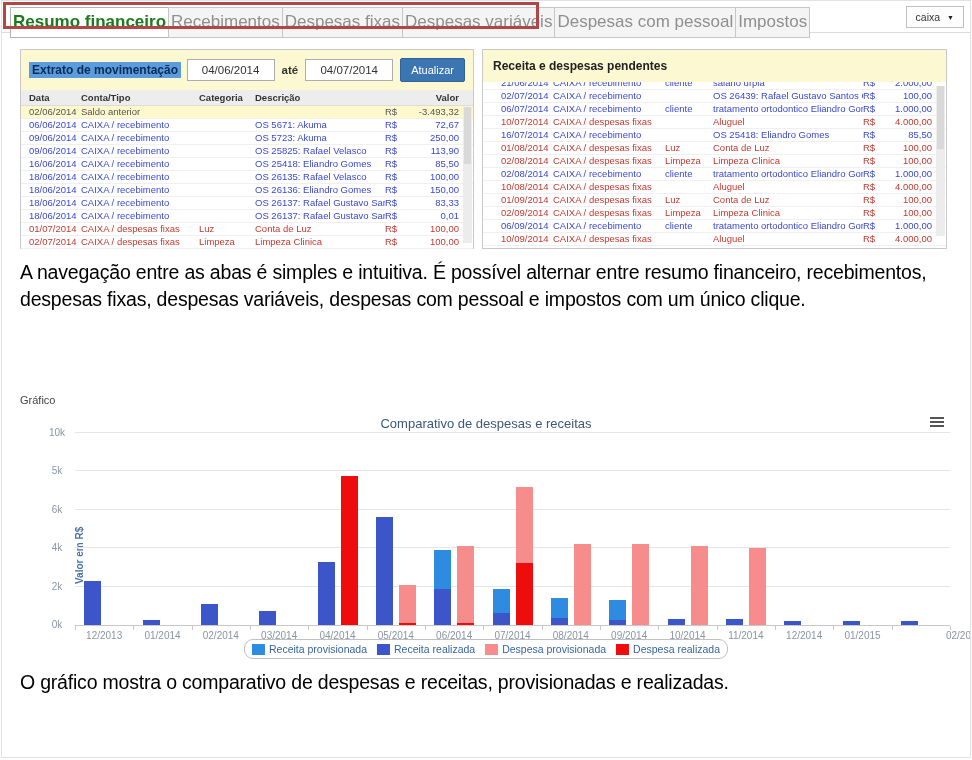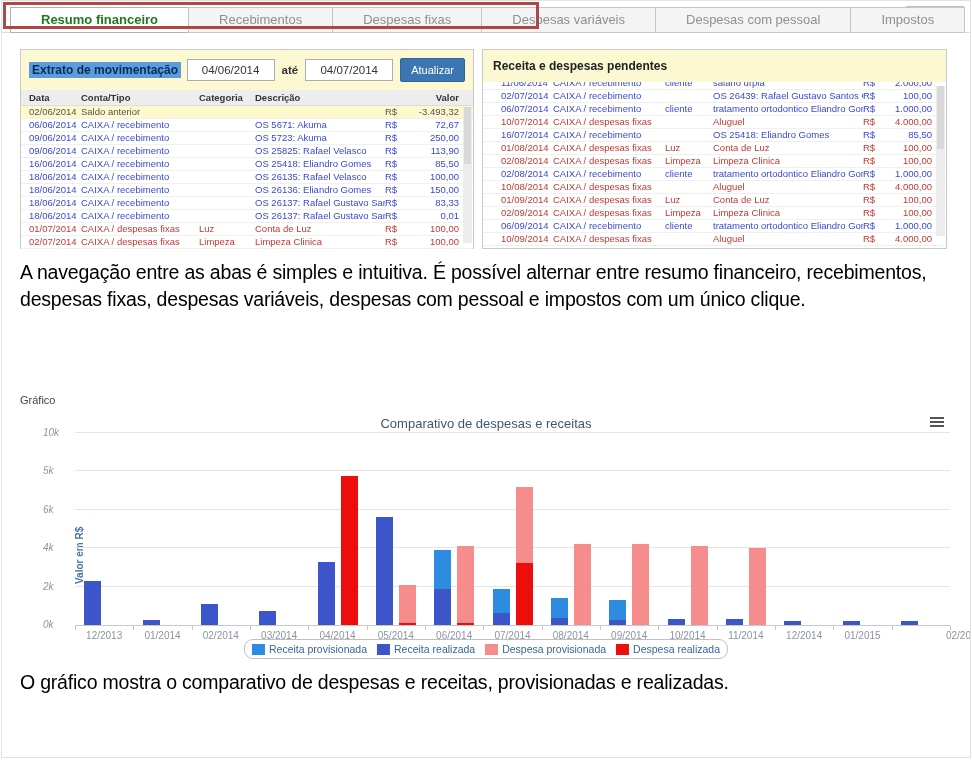--- a/index.html
+++ b/index.html
@@ -2,21 +2,21 @@
 <html><head>
 <meta charset="utf-8">
 <style>
   * { margin:0; padding:0; box-sizing:border-box; }
   body { background:#fff; font-family:"Liberation Sans", sans-serif; }
   .page { position:relative; width:970px; height:758px; margin:0 auto; background:#fff; border:1px solid #e2e2e2; overflow:hidden; }
 
   
   .annotation-box { position:absolute; left:1px; top:1px; width:536px; height:27px; border:3px solid #b04745; z-index:6; pointer-events:none; }
   .tabs { position:absolute; left:8px; top:6px; display:flex; z-index:5; }
-  .tab { border:1px solid #c6c6c6; background:#f4f4f4; color:#8f8f8f; font-size:13px; padding:4px 30px 5px; white-space:nowrap; margin-right:-1px; }
+  .tab { border:1px solid #c6c6c6; background:#f4f4f4; color:#8f8f8f; font-size:17px; padding:4px 2px 5px; white-space:nowrap; margin-right:-1px; }
   .tab.active { background:#fff; color:#1c7a1c; font-weight:bold; border-color:#b2b2b2; }
   .tabbar-line { position:absolute; left:0; top:31px; width:100%; height:1px; background:#dcdcdc; }
   .caixa { position:absolute; right:6px; top:5px; height:22px; border:1px solid #c0c0c0; background:#fdfdfd; font-size:10.5px; color:#333; padding:0 9px; display:flex; align-items:center; gap:7px; cursor:pointer; }
   .caixa .arrow { font-size:7px; color:#222; }
 
   
   .panel { position:absolute; top:48px; height:200px; border:1px solid #c9c9c9; background:#fff; }
   .panel-left { left:18px; width:454px; }
   .panel-right { left:480px; width:465px; overflow:hidden; }
   .yellow-head { background:#fbf8d2; display:flex; align-items:center; padding:0 8px; position:relative; z-index:2; }
@@ -47,21 +47,21 @@
   .para-bottom { top:668px; width:918px; }
   .grafico-label { position:absolute; left:18px; top:393px; font-size:11px; color:#444; }
 
   
   .chart { position:absolute; left:18px; top:408px; width:932px; height:252px; }
   .chart-title { position:absolute; left:0; right:0; top:7px; text-align:center; font-size:13px; color:#3b5878; }
   .burger { position:absolute; right:6px; top:8px; width:16px; cursor:pointer; }
   .burger i { display:block; width:14px; height:2px; background:#555; margin:0 0 2px 0; }
   .plot { position:absolute; left:55px; top:25px; width:875px; height:192px; border-bottom:1px solid #c8c8c8; }
   .gridline { position:absolute; left:0; right:0; height:1px; background:#e5e5e5; }
-  .ytick { position:absolute; left:-32px; width:28px; text-align:left; font-size:10px; color:#8a95a2;font-style:italic; }
+  .ytick { position:absolute; left:-32px; width:28px; text-align:center; font-size:10px; color:#8a95a2; }
   .xtick { position:absolute; bottom:-5px; width:1px; height:4px; background:#c8c8c8; }
   .xlabel { position:absolute; top:196px; transform:translateX(-50%); font-size:10px; color:#8a95a2; white-space:nowrap; }
   .ylabel { position:absolute; left:-1px; top:150px; transform:rotate(-90deg); transform-origin:left top; font-size:10px; font-weight:bold; color:#4a74a6; white-space:nowrap; }
   .bar { position:absolute; bottom:0; width:17px; }
   .legend { position:absolute; left:50%; transform:translateX(-50%); top:230px; border:1px solid #c0c0c0; border-radius:9px; padding:3px 7px; display:flex; align-items:center; gap:10px; background:#fff; white-space:nowrap; }
   .legend-item { display:flex; align-items:center; gap:4px; cursor:pointer; }
   .legend-chip { width:13px; height:11px; }
   .legend-label { font-size:10.5px; color:#3a64a0; }
 </style>
 </head>
@@ -196,21 +196,21 @@
         <div class="thumb"></div>
       </div>
   </div>
 
   <div class="panel panel-right">
     <div class="yellow-head">
       <span>Receita e despesas pendentes</span>
     </div>
     <div id="right-tbody" style="margin-top:-5px;">
         <div class="trow rgrid k-receita">
-          <div class="cell">11/06/2014</div>
+          <div class="cell">21/06/2014</div>
           <div class="cell">CAIXA / recebimento</div>
           <div class="cell">cliente</div>
           <div class="cell">salario urpia</div>
           <div class="cell">R$</div>
           <div class="cell c-val">2.000,00</div>
         </div>
         <div class="trow rgrid k-receita">
           <div class="cell">02/07/2014</div>
           <div class="cell">CAIXA / recebimento</div>
           <div class="cell"></div>

